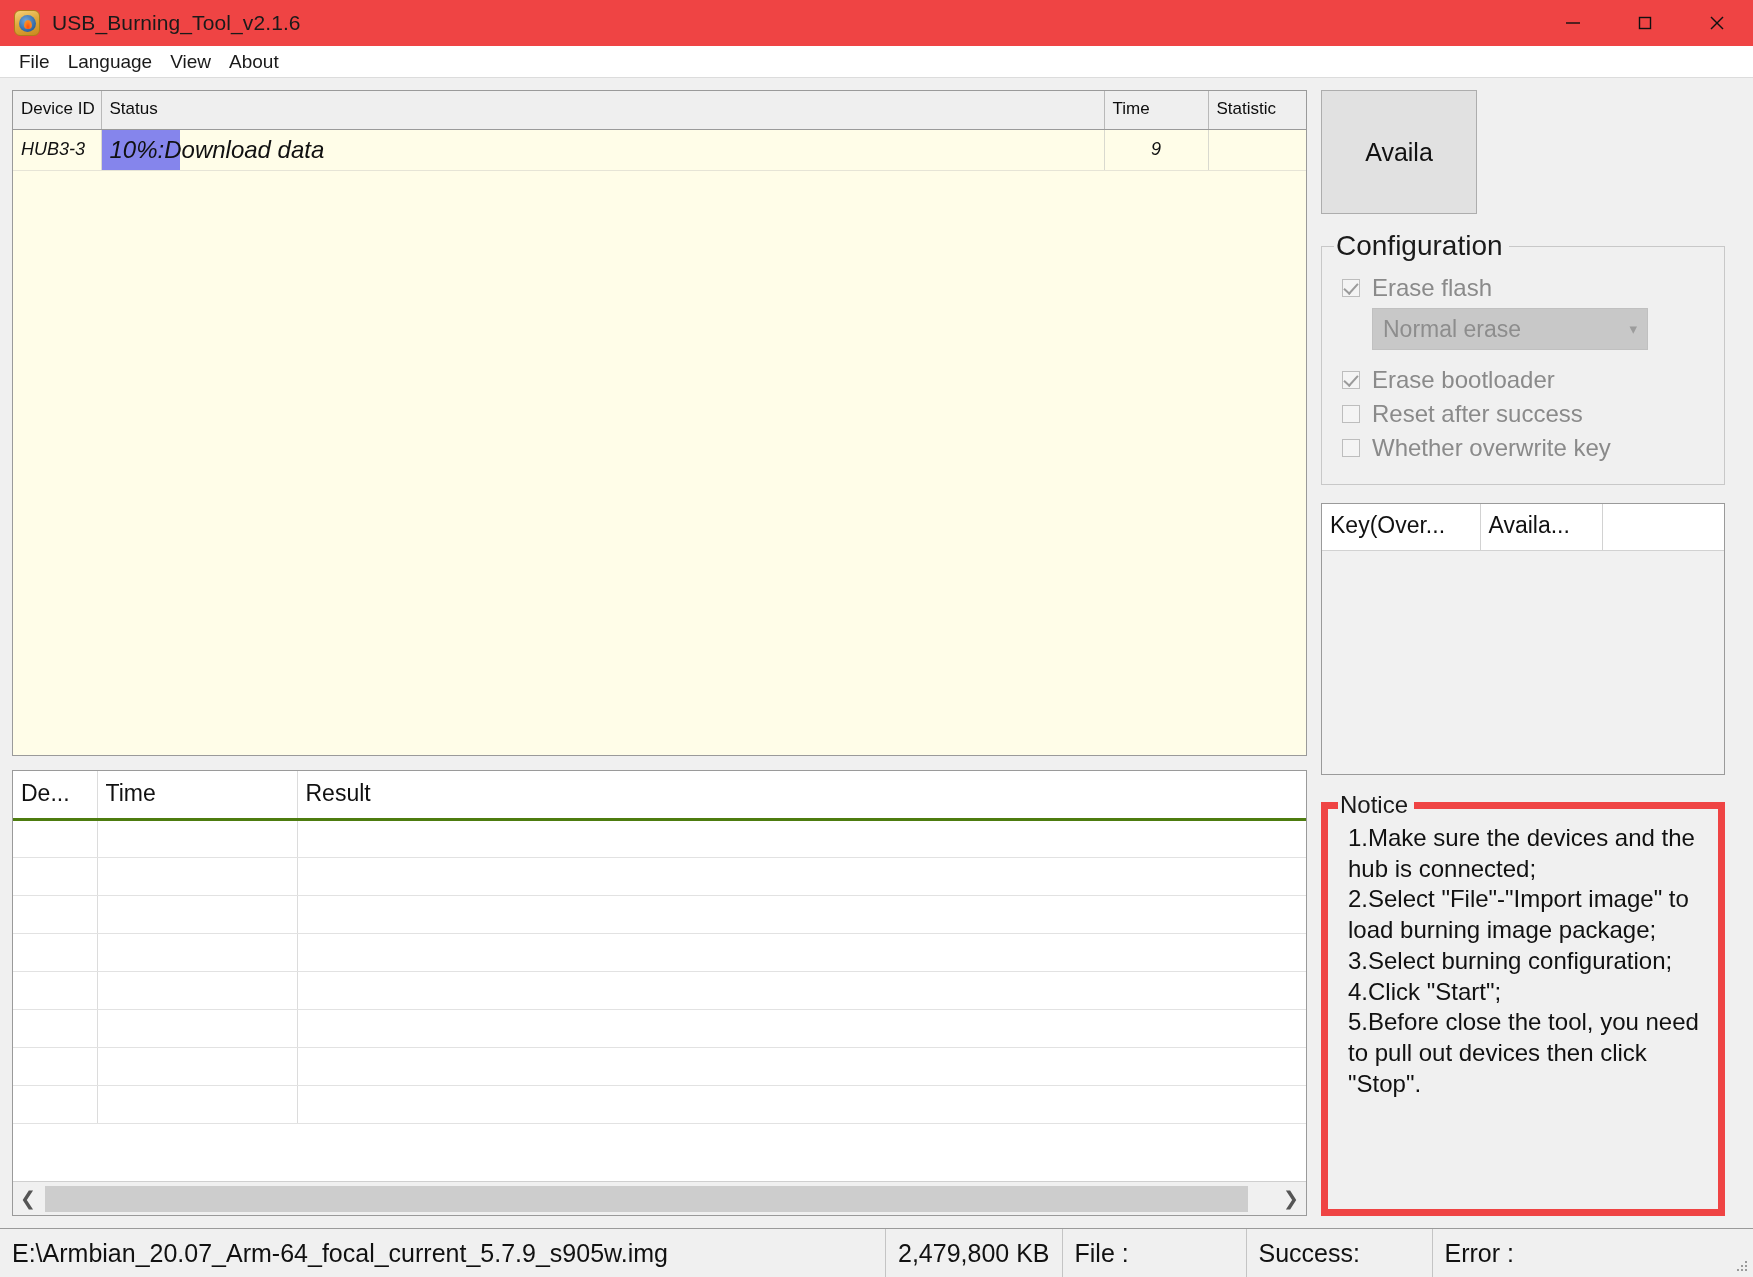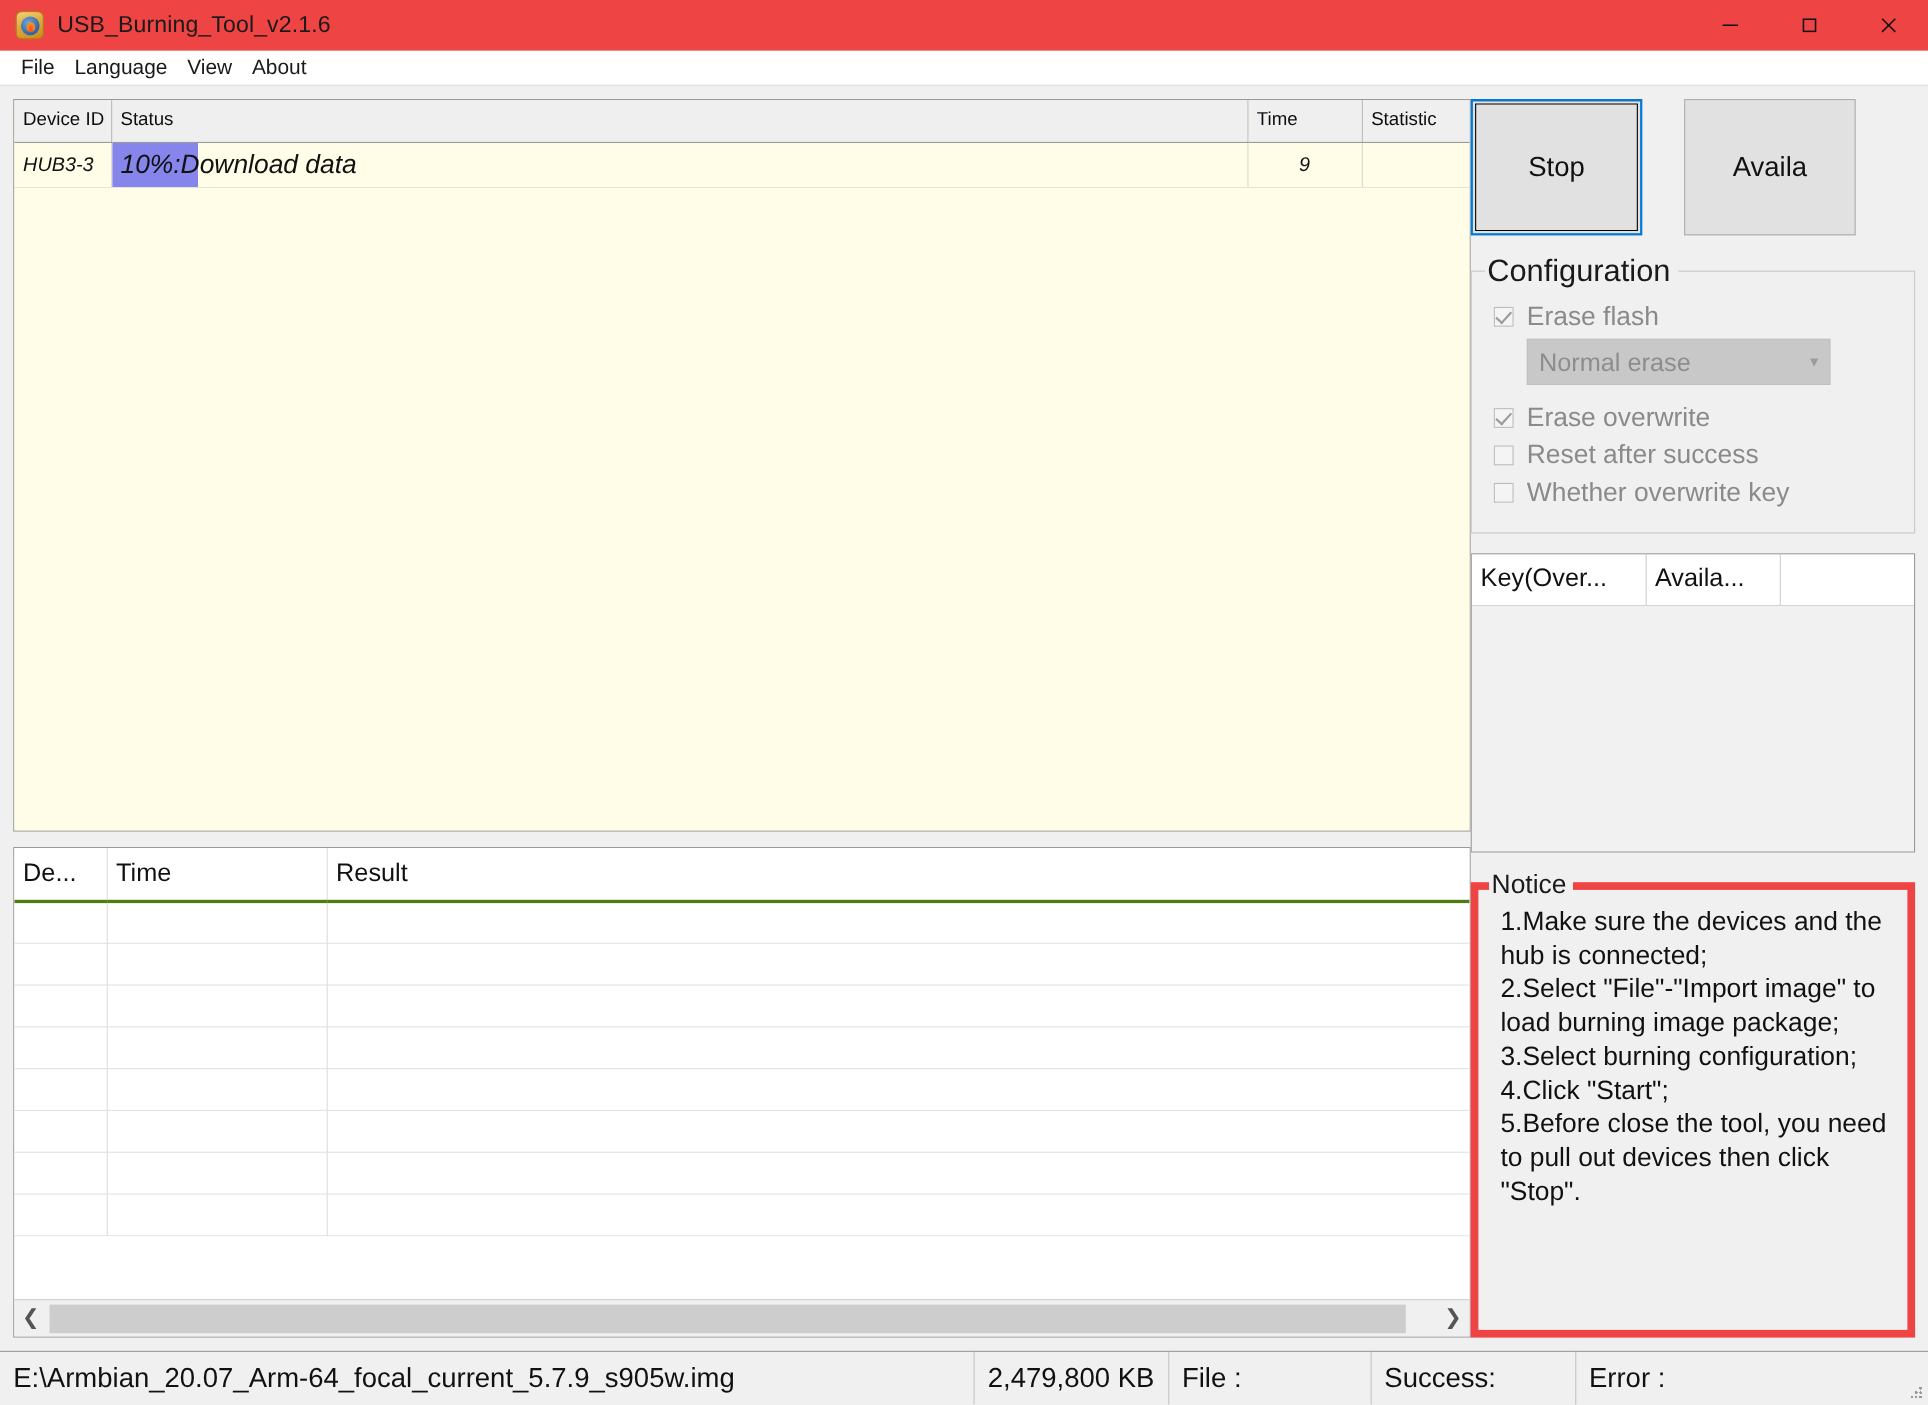--- a/index.html
+++ b/index.html
@@ -64,22 +64,22 @@
     border-bottom: 1px solid #dcdcdc;
   }
   .menu-item {
     font-size: 19px; color: #1a1a1a;
     padding: 2px 9px; cursor: default;
   }
 
   
   .body {
     flex: 1 1 auto; display: flex;
-    padding: 12px 12px 0 12px;
-    min-height: 0;
+    padding: 12px 28px 0 12px;
+    gap: 14px; min-height: 0;
   }
   .left-col { flex: 1 1 auto; display: flex; flex-direction: column; min-width: 0; }
   .right-col { flex: 0 0 404px; display: flex; flex-direction: column; }
 
   
   .device-panel {
     flex: 0 0 666px;
     border: 1px solid #9a9a9a;
     background: #fffde8;
     display: flex; flex-direction: column;
@@ -416,44 +416,41 @@
           <div class="hs-track-right"></div>
           <div class="hs-arrow">❯</div>
         </div>
       </div>
 
     </div>
 
     <div class="right-col">
 
       <div class="btn-row">
-        <div class="big-btn focused">
-          <span>Stop</span>
-        </div>
         <div class="big-btn">
           <span>Availa</span>
         </div>
       </div>
 
       <fieldset class="group">
         <legend>Configuration</legend>
 
         <div class="cfg-row">
           <span class="chk checked"></span>
           <span class="cfg-label">Erase flash</span>
         </div>
 
         <div class="combo">
           <span class="combo-text">Normal erase</span>
           <span class="combo-arrow">▾</span>
         </div>
 
         <div class="cfg-row">
           <span class="chk checked"></span>
-          <span class="cfg-label">Erase overwrite</span>
+          <span class="cfg-label">Erase bootloader</span>
         </div>
 
         <div class="cfg-row">
           <span class="chk"></span>
           <span class="cfg-label">Reset after success</span>
         </div>
 
         <div class="cfg-row">
           <span class="chk"></span>
           <span class="cfg-label">Whether overwrite key</span>

